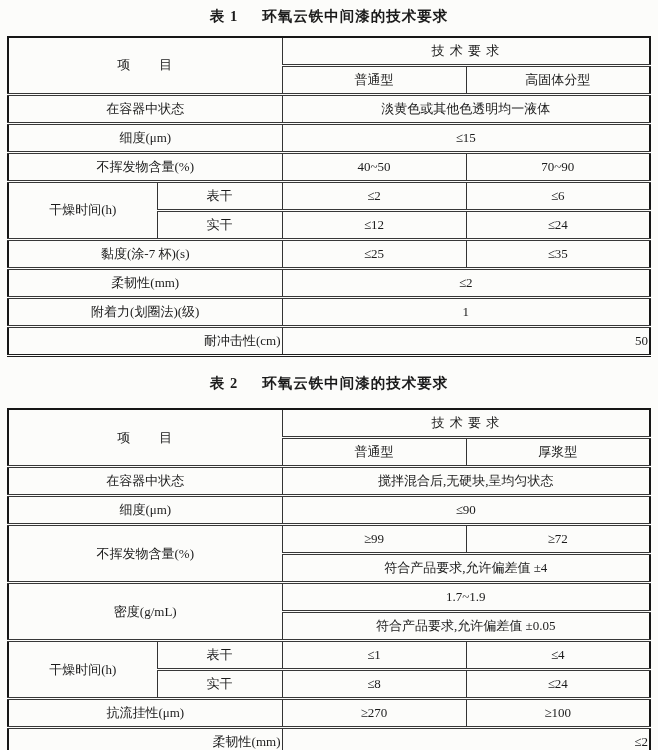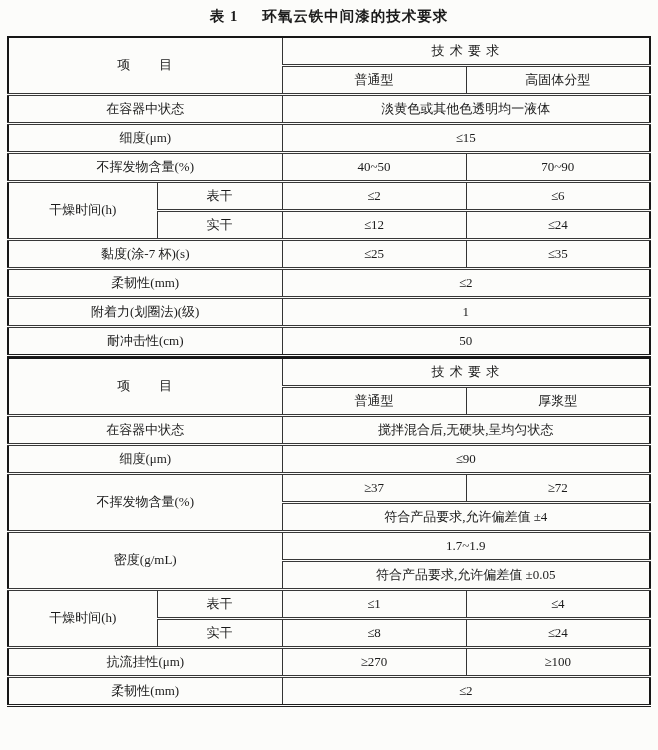--- a/index.html
+++ b/index.html
@@ -41,21 +41,21 @@
     text-align: center;
     vertical-align: middle;
     font-size: 13px;
     height: 26px;
     padding: 0 1px;
     overflow: hidden;
     white-space: nowrap;
     margin-top: 28px;
   }
   table.tech tr:first-child > td { border-top: 2px solid #161616; }
-  table.tech tr:last-child > td { border-bottom: 3px double #1d1d1d; }
+  table.tech tr:last-child > td { border-bottom: 3px double #1d1d1d; text-align: right; }
   td.hdr { letter-spacing: 1px; }
 </style>
 </head>
 <body>
 
 <div class="page">
 
   <div class="tbl-title" id="title1">
     <span class="no">表 1</span><span>环氧云铁中间漆的技术要求</span>
   </div>
@@ -113,20 +113,23 @@
         <td colspan="2">附着力(划圈法)(级)</td>
         <td colspan="2">1</td>
       </tr>
       <tr>
         <td colspan="2">耐冲击性(cm)</td>
         <td colspan="2">50</td>
       </tr>
     </tbody>
   </table>
 
+  <div class="tbl-title" id="title2">
+    <span class="no">表 2</span><span>环氧云铁中间漆的技术要求</span>
+  </div>
 
   <table class="tech">
     <colgroup>
       <col style="width:149px">
         <col style="width:125px">
         <col style="width:184px">
         <col style="width:184px">
     </colgroup>
     <tbody>
       <tr>
@@ -140,21 +143,21 @@
       <tr>
         <td colspan="2">在容器中状态</td>
         <td colspan="2">搅拌混合后,无硬块,呈均匀状态</td>
       </tr>
       <tr>
         <td colspan="2">细度(μm)</td>
         <td colspan="2">≤90</td>
       </tr>
       <tr>
         <td colspan="2" rowspan="2">不挥发物含量(%)</td>
-        <td>≥37</td>
+        <td>≥99</td>
         <td>≥72</td>
       </tr>
       <tr>
         <td colspan="2">符合产品要求,允许偏差值 ±4</td>
       </tr>
       <tr>
         <td colspan="2" rowspan="2">密度(g/mL)</td>
         <td colspan="2">1.7~1.9</td>
       </tr>
       <tr>

